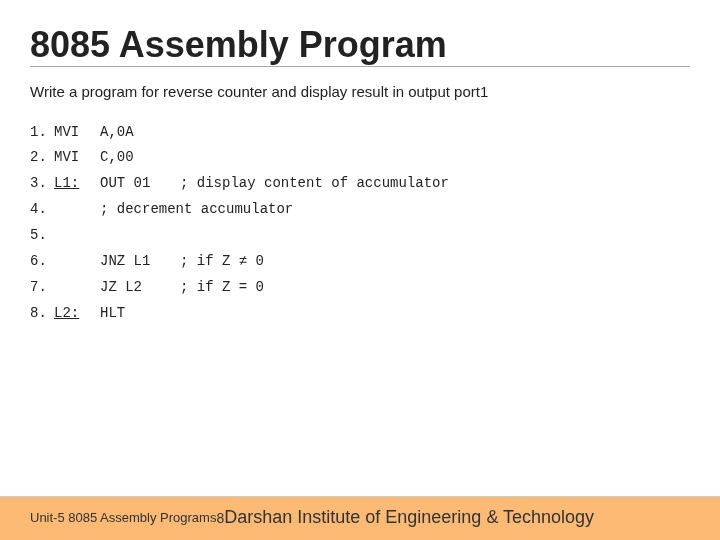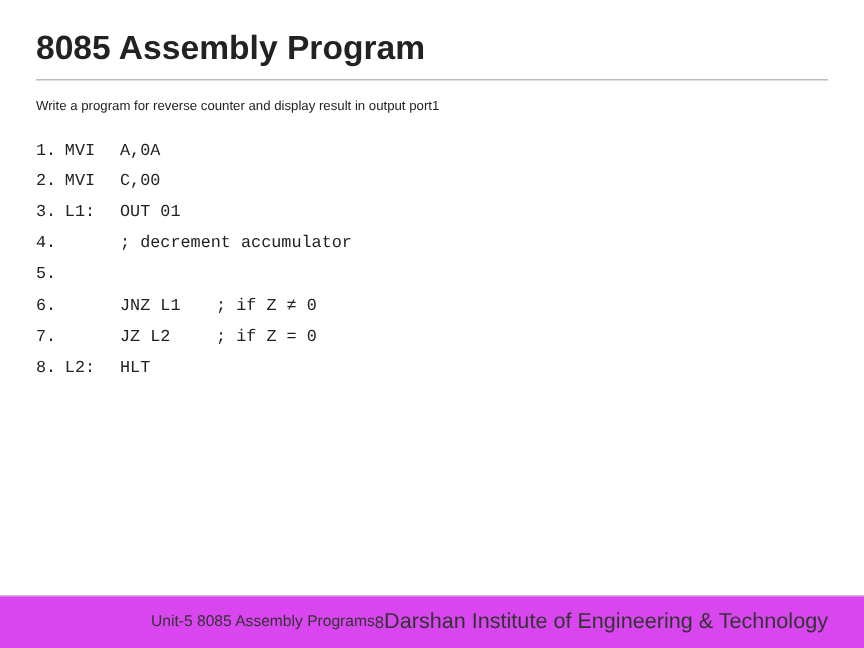--- a/index.html
+++ b/index.html
@@ -23,34 +23,33 @@
       flex-direction: column;
       padding: 0;
     }
 
     .main-content {
       flex: 1;
       padding: 24px 30px 10px 30px;
     }
 
     .title {
-      font-size: 28px;
+      font-size: 36px;
       font-weight: bold;
       color: #222222;
-      margin-bottom: 10px;
     }
 
     .divider {
       border: none;
       border-top: 1.5px solid #aaaaaa;
       margin-bottom: 14px;
     }
 
     .description {
-      font-size: 11px;
+      font-size: 15px;
       color: #222222;
       margin-bottom: 16px;
       line-height: 1.5;
     }
 
     .code-section {
       font-family: 'Courier New', Courier, monospace;
       font-size: 14px;
       color: #222222;
       line-height: 1.85;
@@ -62,43 +61,44 @@
     }
 
     .line-num {
       min-width: 24px;
       color: #222222;
     }
 
     .label {
       min-width: 40px;
       color: #222222;
+      text-decoration: underline;
     }
 
     .instr {
       min-width: 80px;
       color: #222222;
     }
 
     .operand {
       min-width: 90px;
       color: #222222;
     }
 
     .comment {
       color: #222222;
     }
 
     .footer {
       display: flex;
-      justify-content: flex-end;
+      justify-content: flex-start;
       align-items: center;
       padding: 10px 30px 12px 30px;
       border-top: 1px solid #cccccc;
-      background: #d946ef;
+      background: #fdba74;
     }
 
     .footer-left {
       font-size: 13px;
       color: #333333;
     }
 
     .footer-center {
       font-size: 14px;
       color: #333333;
@@ -131,20 +131,21 @@
         <span class="line-num">2.</span>
         <span class="instr" style="min-width:46px;">MVI</span>
         <span class="operand" style="min-width:80px;">C,00</span>
         <span class="comment"></span>
       </div>
 
       <div class="code-row">
         <span class="line-num">3.</span>
         <span class="label" style="min-width:46px;">L1:</span>
         <span class="instr" style="min-width:80px;">OUT 01</span>
+        <span class="comment">; display content of accumulator</span>
       </div>
 
       <div class="code-row">
         <span class="line-num">4.</span>
         <span class="label" style="min-width:46px;"></span>
         <span class="comment">; decrement accumulator</span>
       </div>
 
       <div class="code-row">
         <span class="line-num">5.</span>

